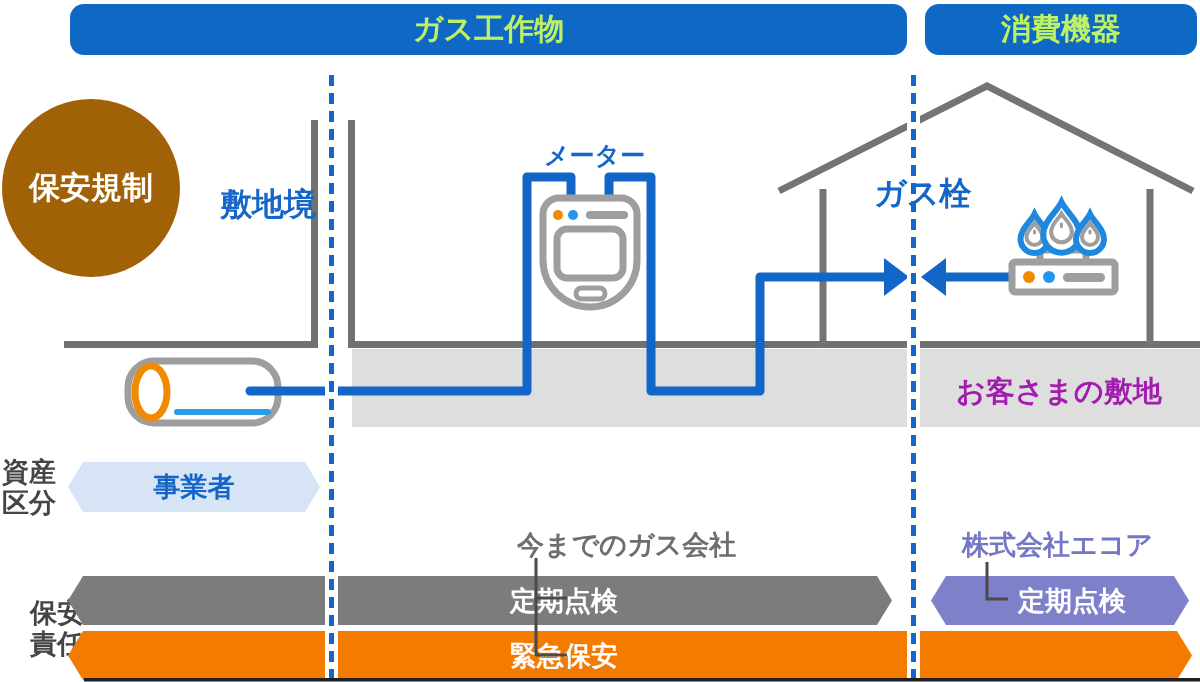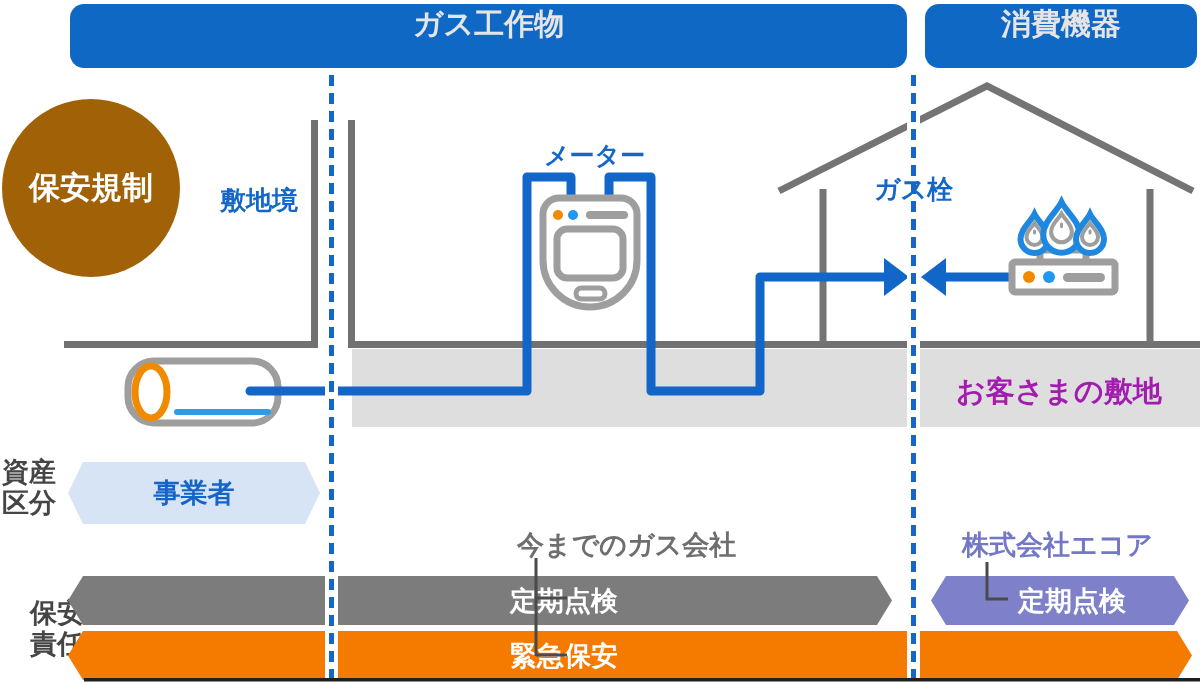--- a/index.html
+++ b/index.html
@@ -1,24 +1,24 @@
 <!DOCTYPE html>
 <html><head>
 <meta charset="utf-8">
 <style>
   html,body{margin:0;padding:0;background:#fff;}
   .canvas{position:relative;width:1200px;height:682px;background:#fff;overflow:hidden;
           font-family:"DejaVu Sans",sans-serif;font-weight:bold;}
-  .hdr{position:absolute;top:4px;height:64px;background:#0E68C4;border-radius:14px;
-       color:#e5e5e5;font-size:30px;display:flex;justify-content:center;}
+  .hdr{position:absolute;top:4px;height:51px;background:#0E68C4;border-radius:14px;
+       color:#bef264;font-size:30px;display:flex;align-items:center;justify-content:center;}
   .hdr1{left:70px;width:837px;}
   .hdr2{left:925px;width:272px;}
   .badge{position:absolute;left:2px;top:99px;width:178px;height:178px;border-radius:50%;
          background:#a16207;color:#fff;font-size:31px;display:flex;align-items:center;justify-content:center;}
-  .scene-label{position:absolute;color:#1467C8;font-size:26px;white-space:nowrap;z-index:6;}
+  .scene-label{position:absolute;color:#1467C8;font-size:32px;white-space:nowrap;z-index:6;}
   .premises{position:absolute;left:956px;top:372px;color:#a21caf;font-size:29px;white-space:nowrap;z-index:2;}
   .row-label{position:absolute;left:2px;color:#454545;font-size:27px;line-height:31px;z-index:2;}
   .band{position:absolute;z-index:2;
         clip-path:polygon(0 50%,15px 0,calc(100% - 15px) 0,100% 50%,calc(100% - 15px) 100%,15px 100%);}
   .band .center{position:absolute;left:0;right:0;top:50%;transform:translateY(-50%);
         text-align:center;font-size:27px;}
   .band .at{position:absolute;top:50%;transform:translateY(-50%);font-size:27px;color:#fff;white-space:nowrap;}
   .band-lightblue{background:#D6E4F5;color:#1565C8;}
   .band-gray{background:#7C7C7C;color:#fff;}
   .band-orange{background:#F57A00;color:#fff;}
@@ -116,21 +116,21 @@
 
   <div class="scene-label" style="left:220px;top:183px;">敷地境</div>
   <div class="scene-label" style="left:544px;top:139px;font-size:25px;">メーター</div>
   <div class="scene-label" style="left:874px;top:172px;">ガス栓</div>
   <div class="premises">お客さまの敷地</div>
 
   <div class="row-label" style="top:456px;">
     <div>資産</div>
     <div>区分</div>
   </div>
-  <div class="band band-lightblue" style="left:68px;top:462px;width:252px;height:62px;">
+  <div class="band band-lightblue" style="left:68px;top:462px;width:252px;height:50px;">
     <div class="center">事業者</div>
   </div>
 
   <div class="row-label" style="top:597px;margin-left:28px;">
     <div>保安</div>
     <div>責任</div>
   </div>
   <div class="company company-new">株式会社エコア</div>
   <div class="company company-old">今までのガス会社</div>
 

